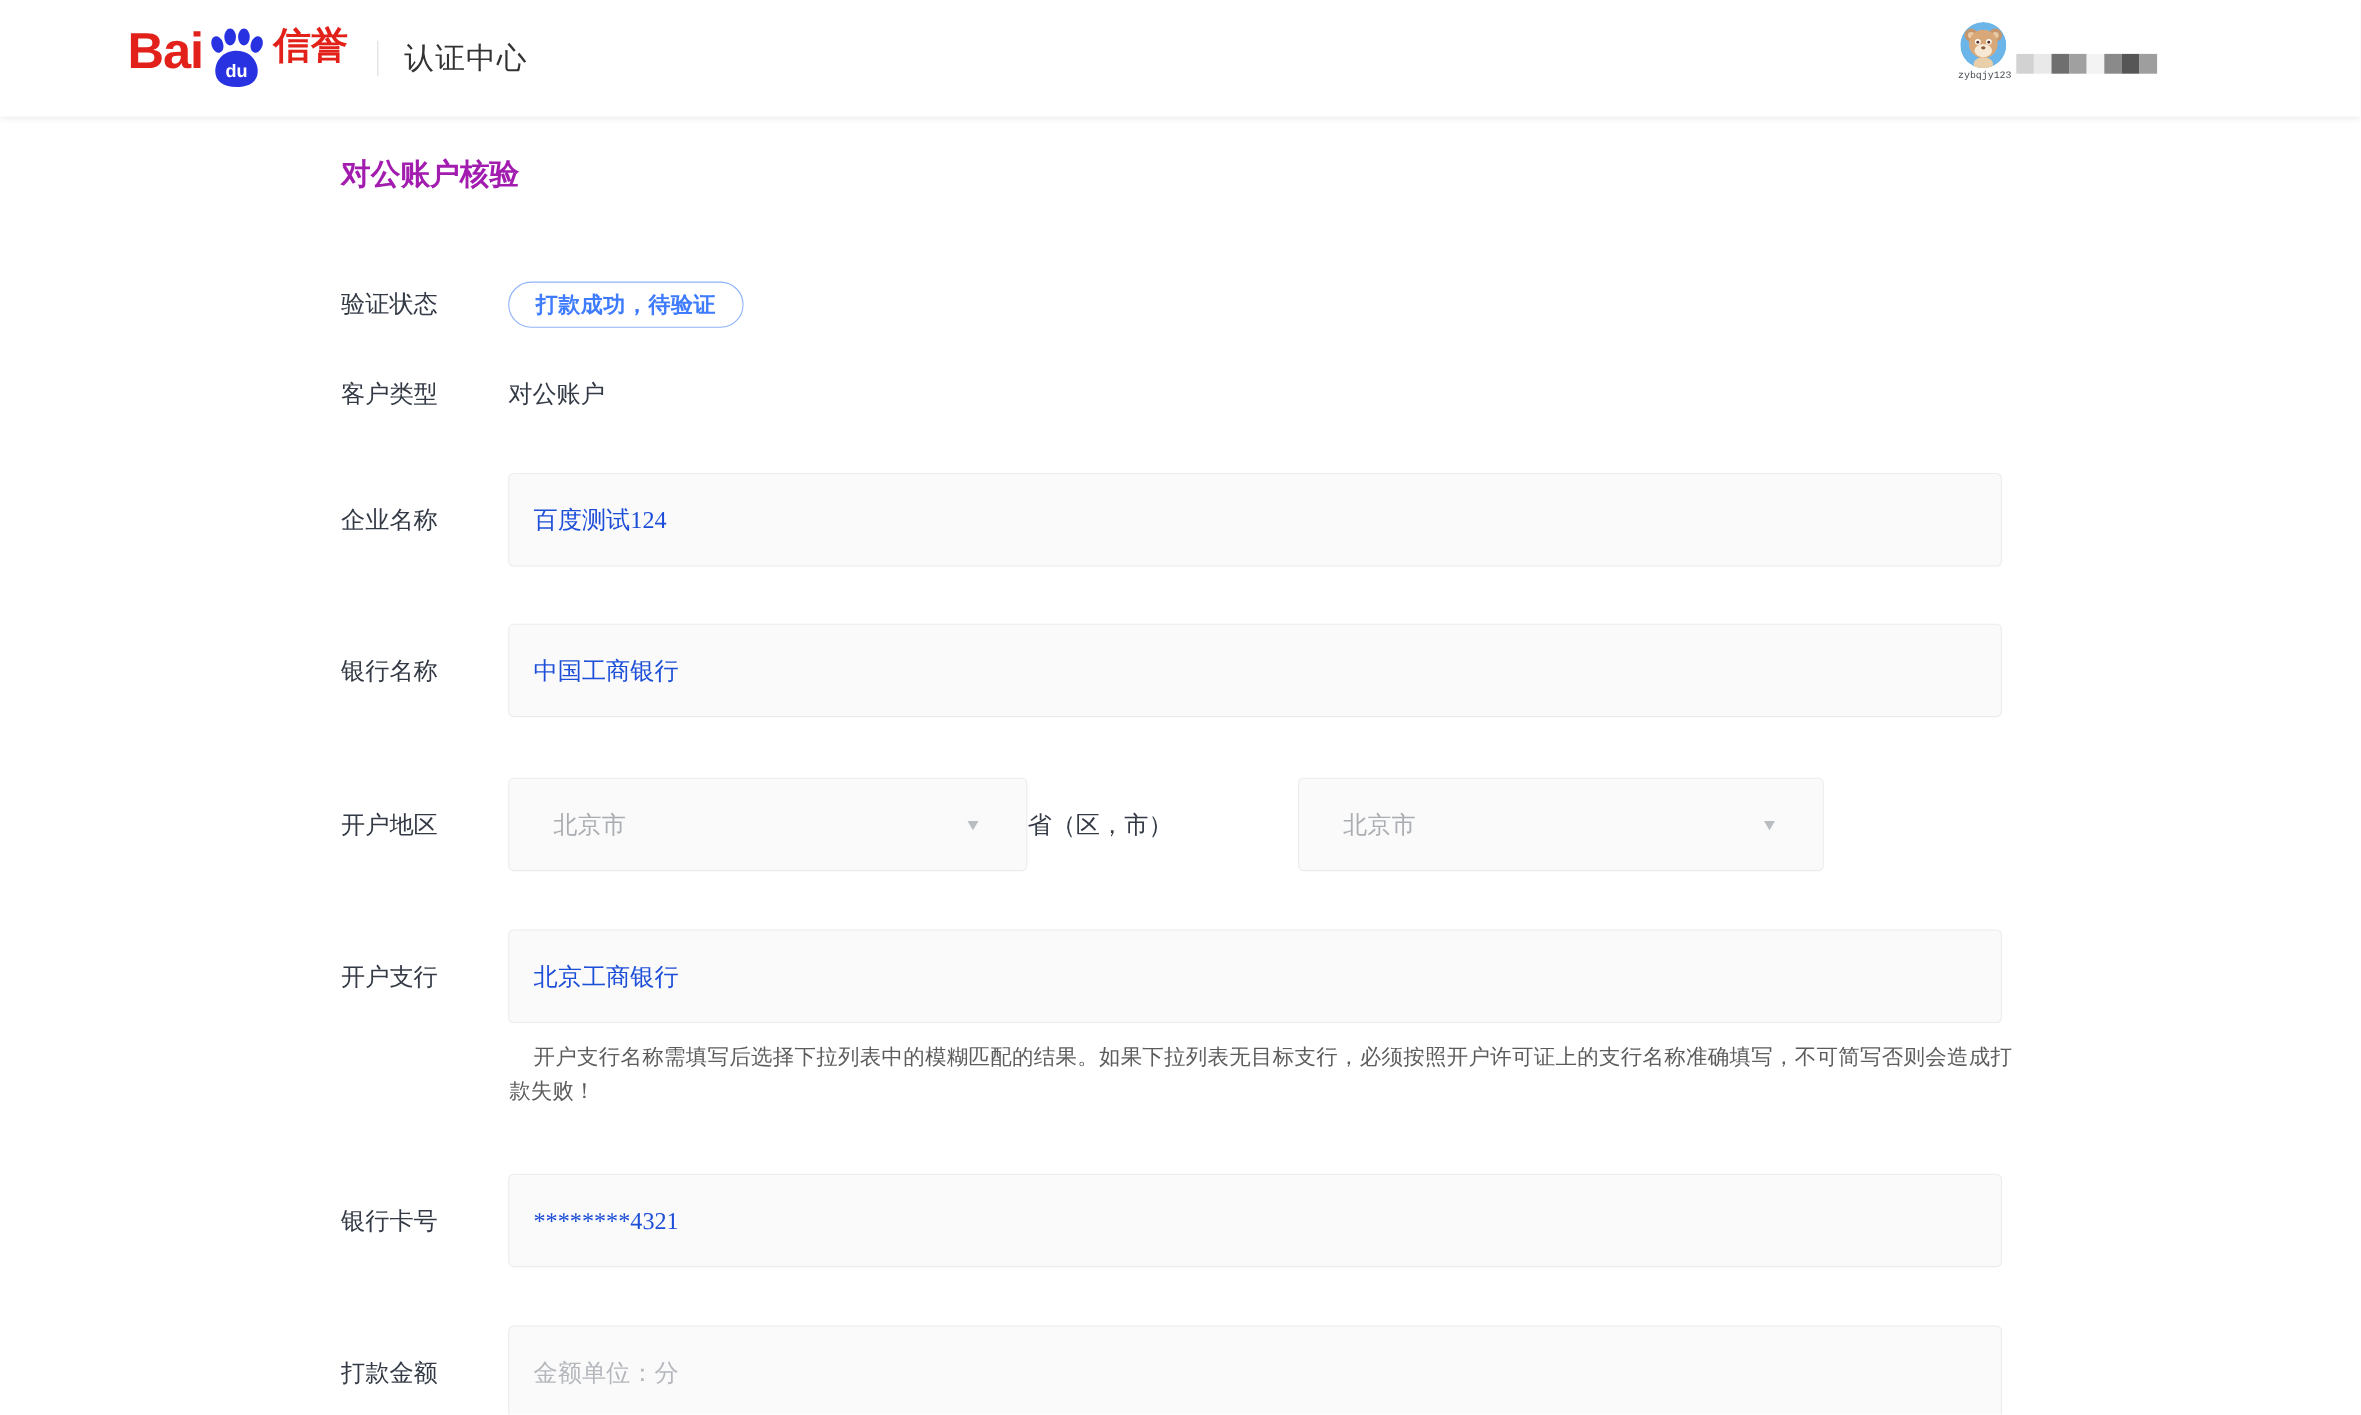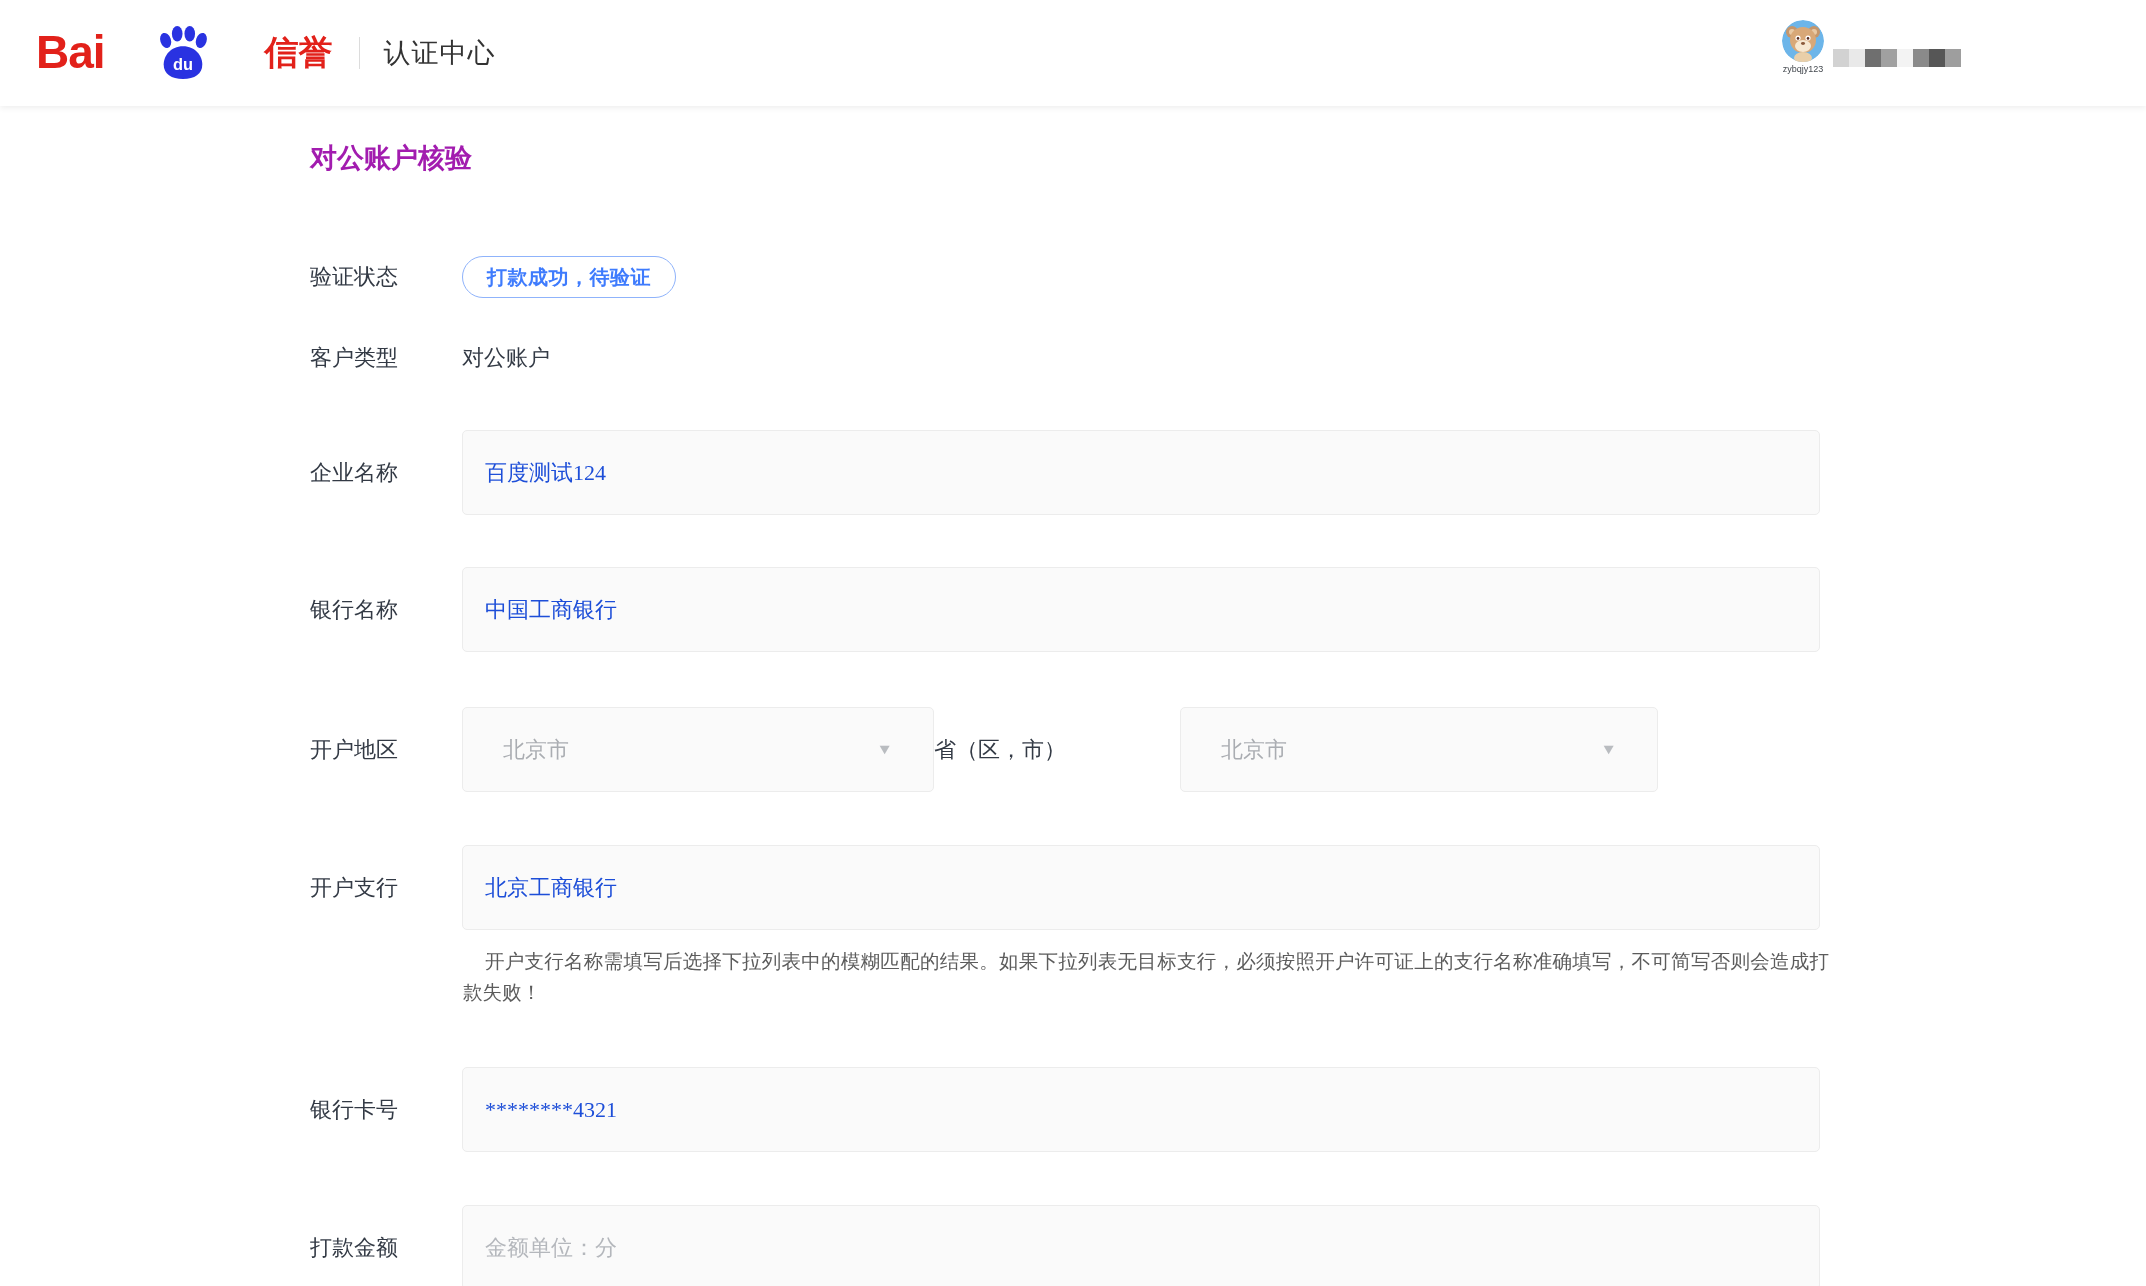--- a/index.html
+++ b/index.html
@@ -3,30 +3,30 @@
 <meta charset="utf-8">
 <style>
   * { margin:0; padding:0; box-sizing:border-box; }
   html,body { width:2146px; height:1286px; background:#ffffff;
     font-family:"Liberation Sans", sans-serif; overflow:hidden; position:relative; }
 
   
   .header { position:absolute; top:0; left:0; width:2146px; height:106px;
     background:#fff; box-shadow:0 2px 6px rgba(0,0,0,0.07); z-index:5;
     display:flex; align-items:center; }
-  .logo-wrap { display:flex; align-items:center; margin-left:36px;gap:48px; }
+  .logo-wrap { display:flex; align-items:flex-start; margin-left:116px; }
   .logo-bai { font-size:46px; font-weight:bold; color:#e2211a; letter-spacing:-1px; line-height:0.95; }
   .logo-paw { width:58px; height:56px; margin:0 3px 0 1px; }
   .logo-xinyu { font-size:34px; font-weight:bold; color:#e2211a; line-height:1.05; margin-left:2px; }
   .logo-divider { width:1px; height:32px; background:#dcdcdc; margin:0 24px 0 26px; align-self:center; }
   .header-title { font-size:27px; color:#333; letter-spacing:1px; align-self:center; }
 
   .user-block { position:absolute; left:1780px; top:20px; width:46px; text-align:center; cursor:pointer; }
   .avatar { width:42px; height:42px; border-radius:50%; overflow:hidden; display:block; margin:0 auto; }
-  .user-name { font-size:9px; color:#44494f; margin-top:2px; white-space:nowrap; }
+  .user-name { font-size:9px; color:#44494f; margin-top:2px; white-space:nowrap;font-family:Liberation Mono, monospace; }
 
   .redacted-strip { position:absolute; left:1833px; top:49px; display:flex; height:18px; }
   .redacted-strip span { width:16px; height:18px; display:block; }
 
   
   .page-title { position:absolute; left:310px; top:140px; font-size:27px; font-weight:bold; color:#a21caf; }
 
   .row { position:absolute; left:310px; display:flex; align-items:center; }
   .row-label { width:152px; flex-shrink:0; font-size:22px; color:#333a45; }
 

